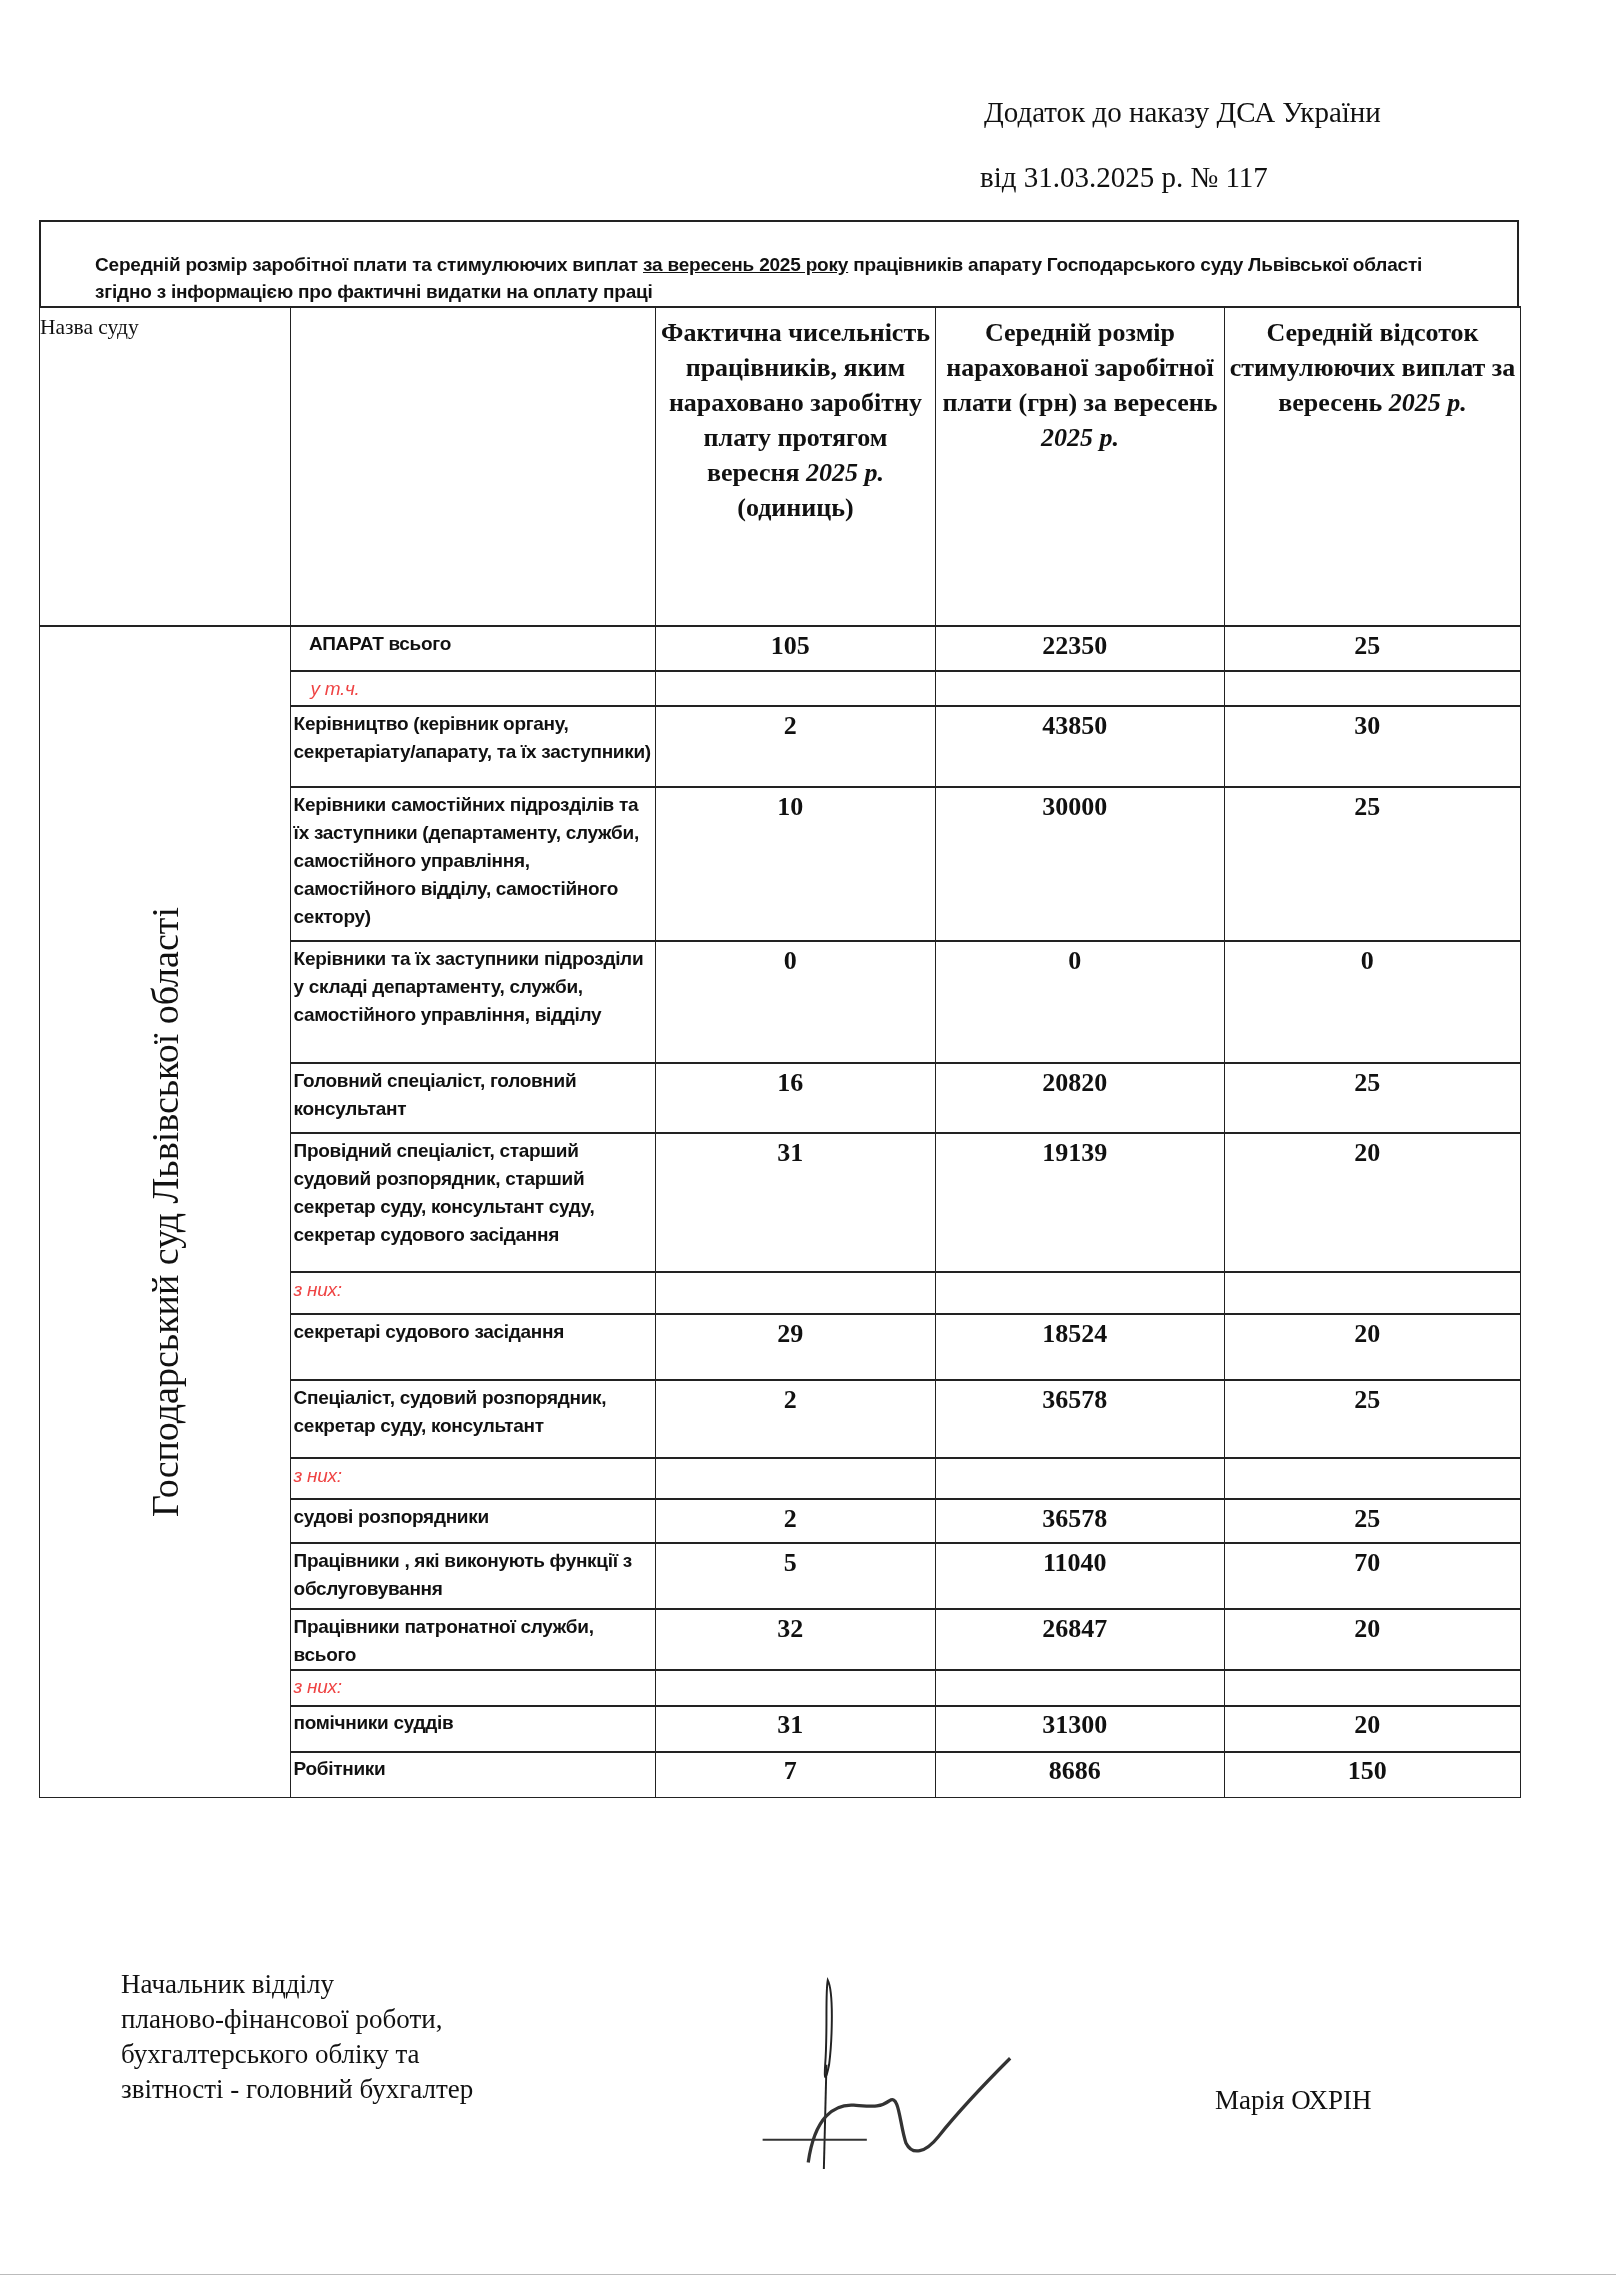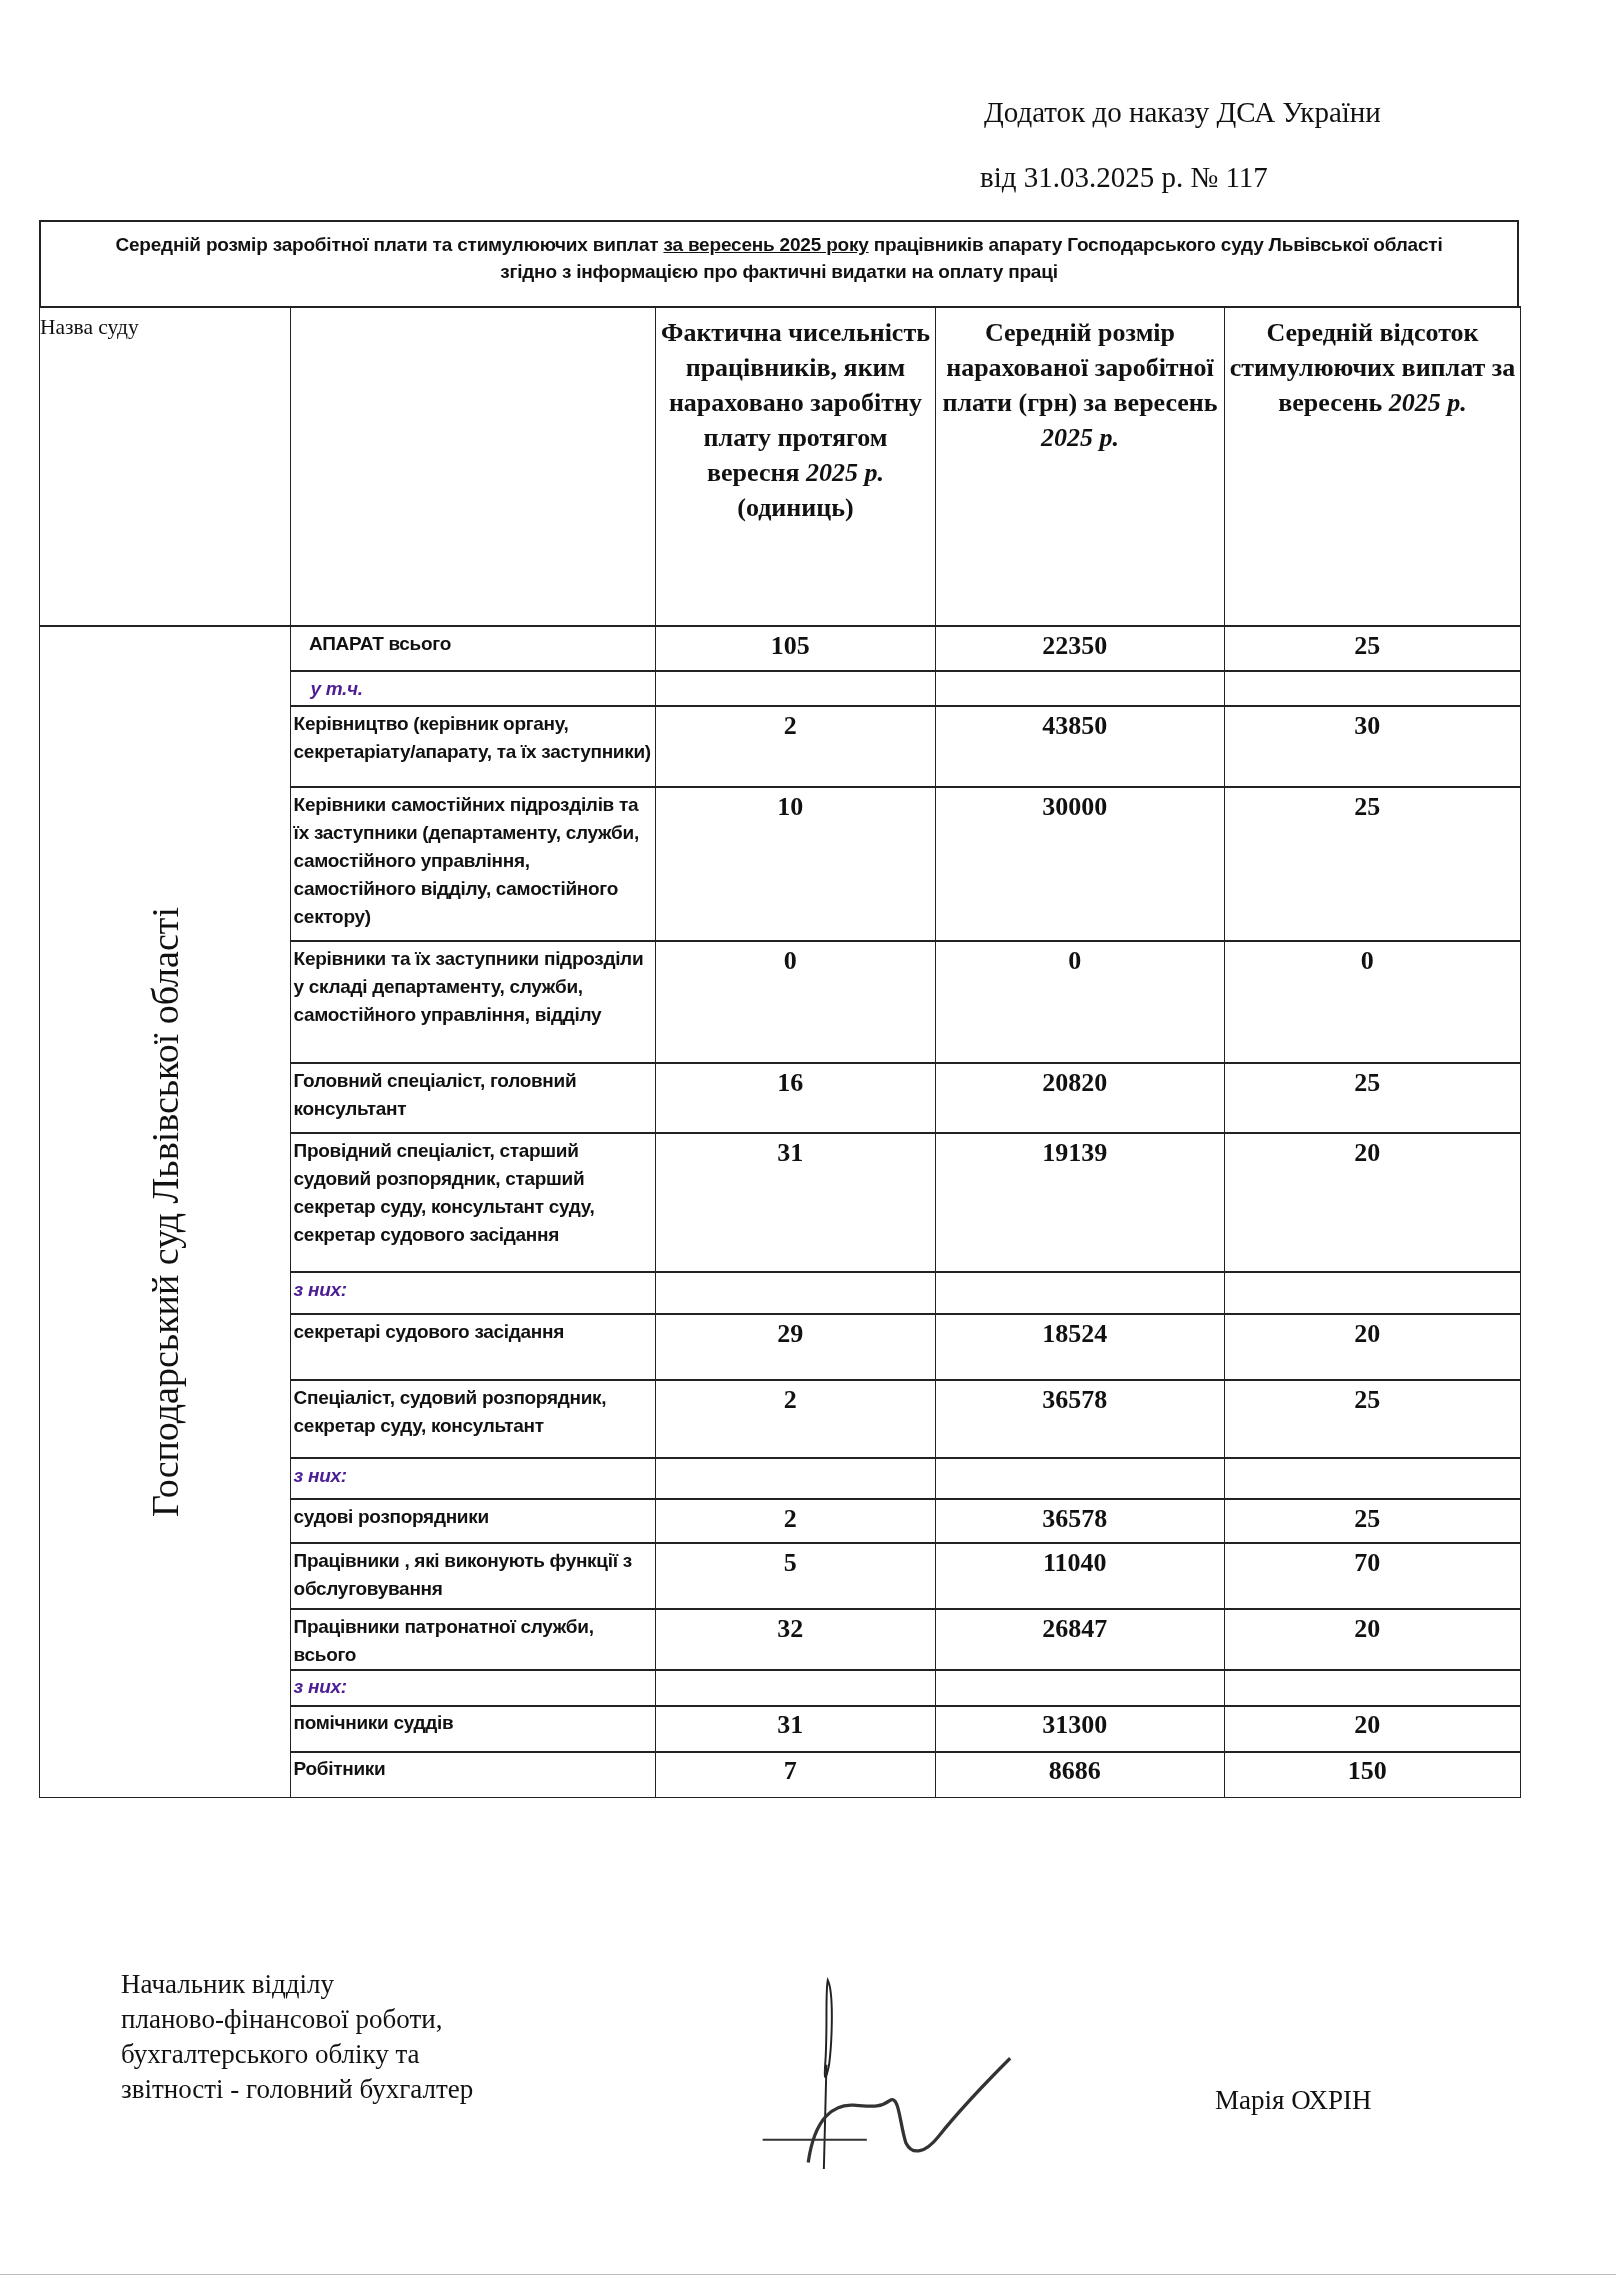--- a/index.html
+++ b/index.html
@@ -10,22 +10,22 @@
   .appendix { position: absolute; left: 984px; top: 98px; font-size: 29px; line-height: 1; }
   .appendix-order { position: absolute; left: 980px; top: 163px; font-size: 29px; line-height: 1; }
 
   .title-box {
     position: absolute; left: 39px; top: 220px; width: 1480px; height: 86px;
     border: 2px solid #222; border-bottom: none; box-sizing: border-box;
     display: flex; align-items: flex-start; justify-content: center;
     padding-top: 9px;
   }
   .title-text {
-    font-weight: bold; font-size: 19px; line-height: 27px; text-align: center; width: 1368px;
-    font-family: "Liberation Sans", "DejaVu Sans", sans-serif; letter-spacing: -0.2px;
+    font-weight: bold; font-size: 19px; line-height: 27px; text-align: left; width: 1368px;
+    font-family: "Liberation Sans", "DejaVu Sans", sans-serif; letter-spacing: -0.2px; margin-top: 20px;
   }
   .title-text u { text-decoration: underline; }
 
   table.grid {
     position: absolute; left: 39px; top: 306px;
     border-collapse: collapse; table-layout: fixed;
   }
   table.grid td {
     border: 1.3px solid #222; vertical-align: top; padding: 0;
     box-sizing: border-box;
@@ -50,21 +50,21 @@
     transform: translate(-50%, -50%) rotate(-90deg);
     white-space: nowrap; font-size: 38px;
   }
 
   .lbl {
     font-family: "Liberation Sans", "DejaVu Sans", sans-serif;
     font-weight: bold; font-size: 19px; line-height: 28px; padding: 2.6px 3.9px 0 2.6px !important;
     letter-spacing: -0.3px;
   }
   .lbl.indent { padding-left: 18px !important; }
-  .lbl.plain { font-weight: bold; font-style: italic; color: #4c1d95; }
+  .lbl.plain { font-weight: normal; font-style: italic; color: #ef4444; }
   .lbl.plain.indent { padding-left: 19.5px !important; }
   .num {
     font-weight: bold; font-size: 26px; text-align: center; padding: 2.6px 10.4px 0 0 !important;
     line-height: 31px;
   }
 
   .signer {
     position: absolute; left: 121px; top: 1967px; font-size: 27px; line-height: 35px;
   }
   .signer-name { position: absolute; left: 1179px; top: 2085px; font-size: 27px; margin-left: 36px; }

